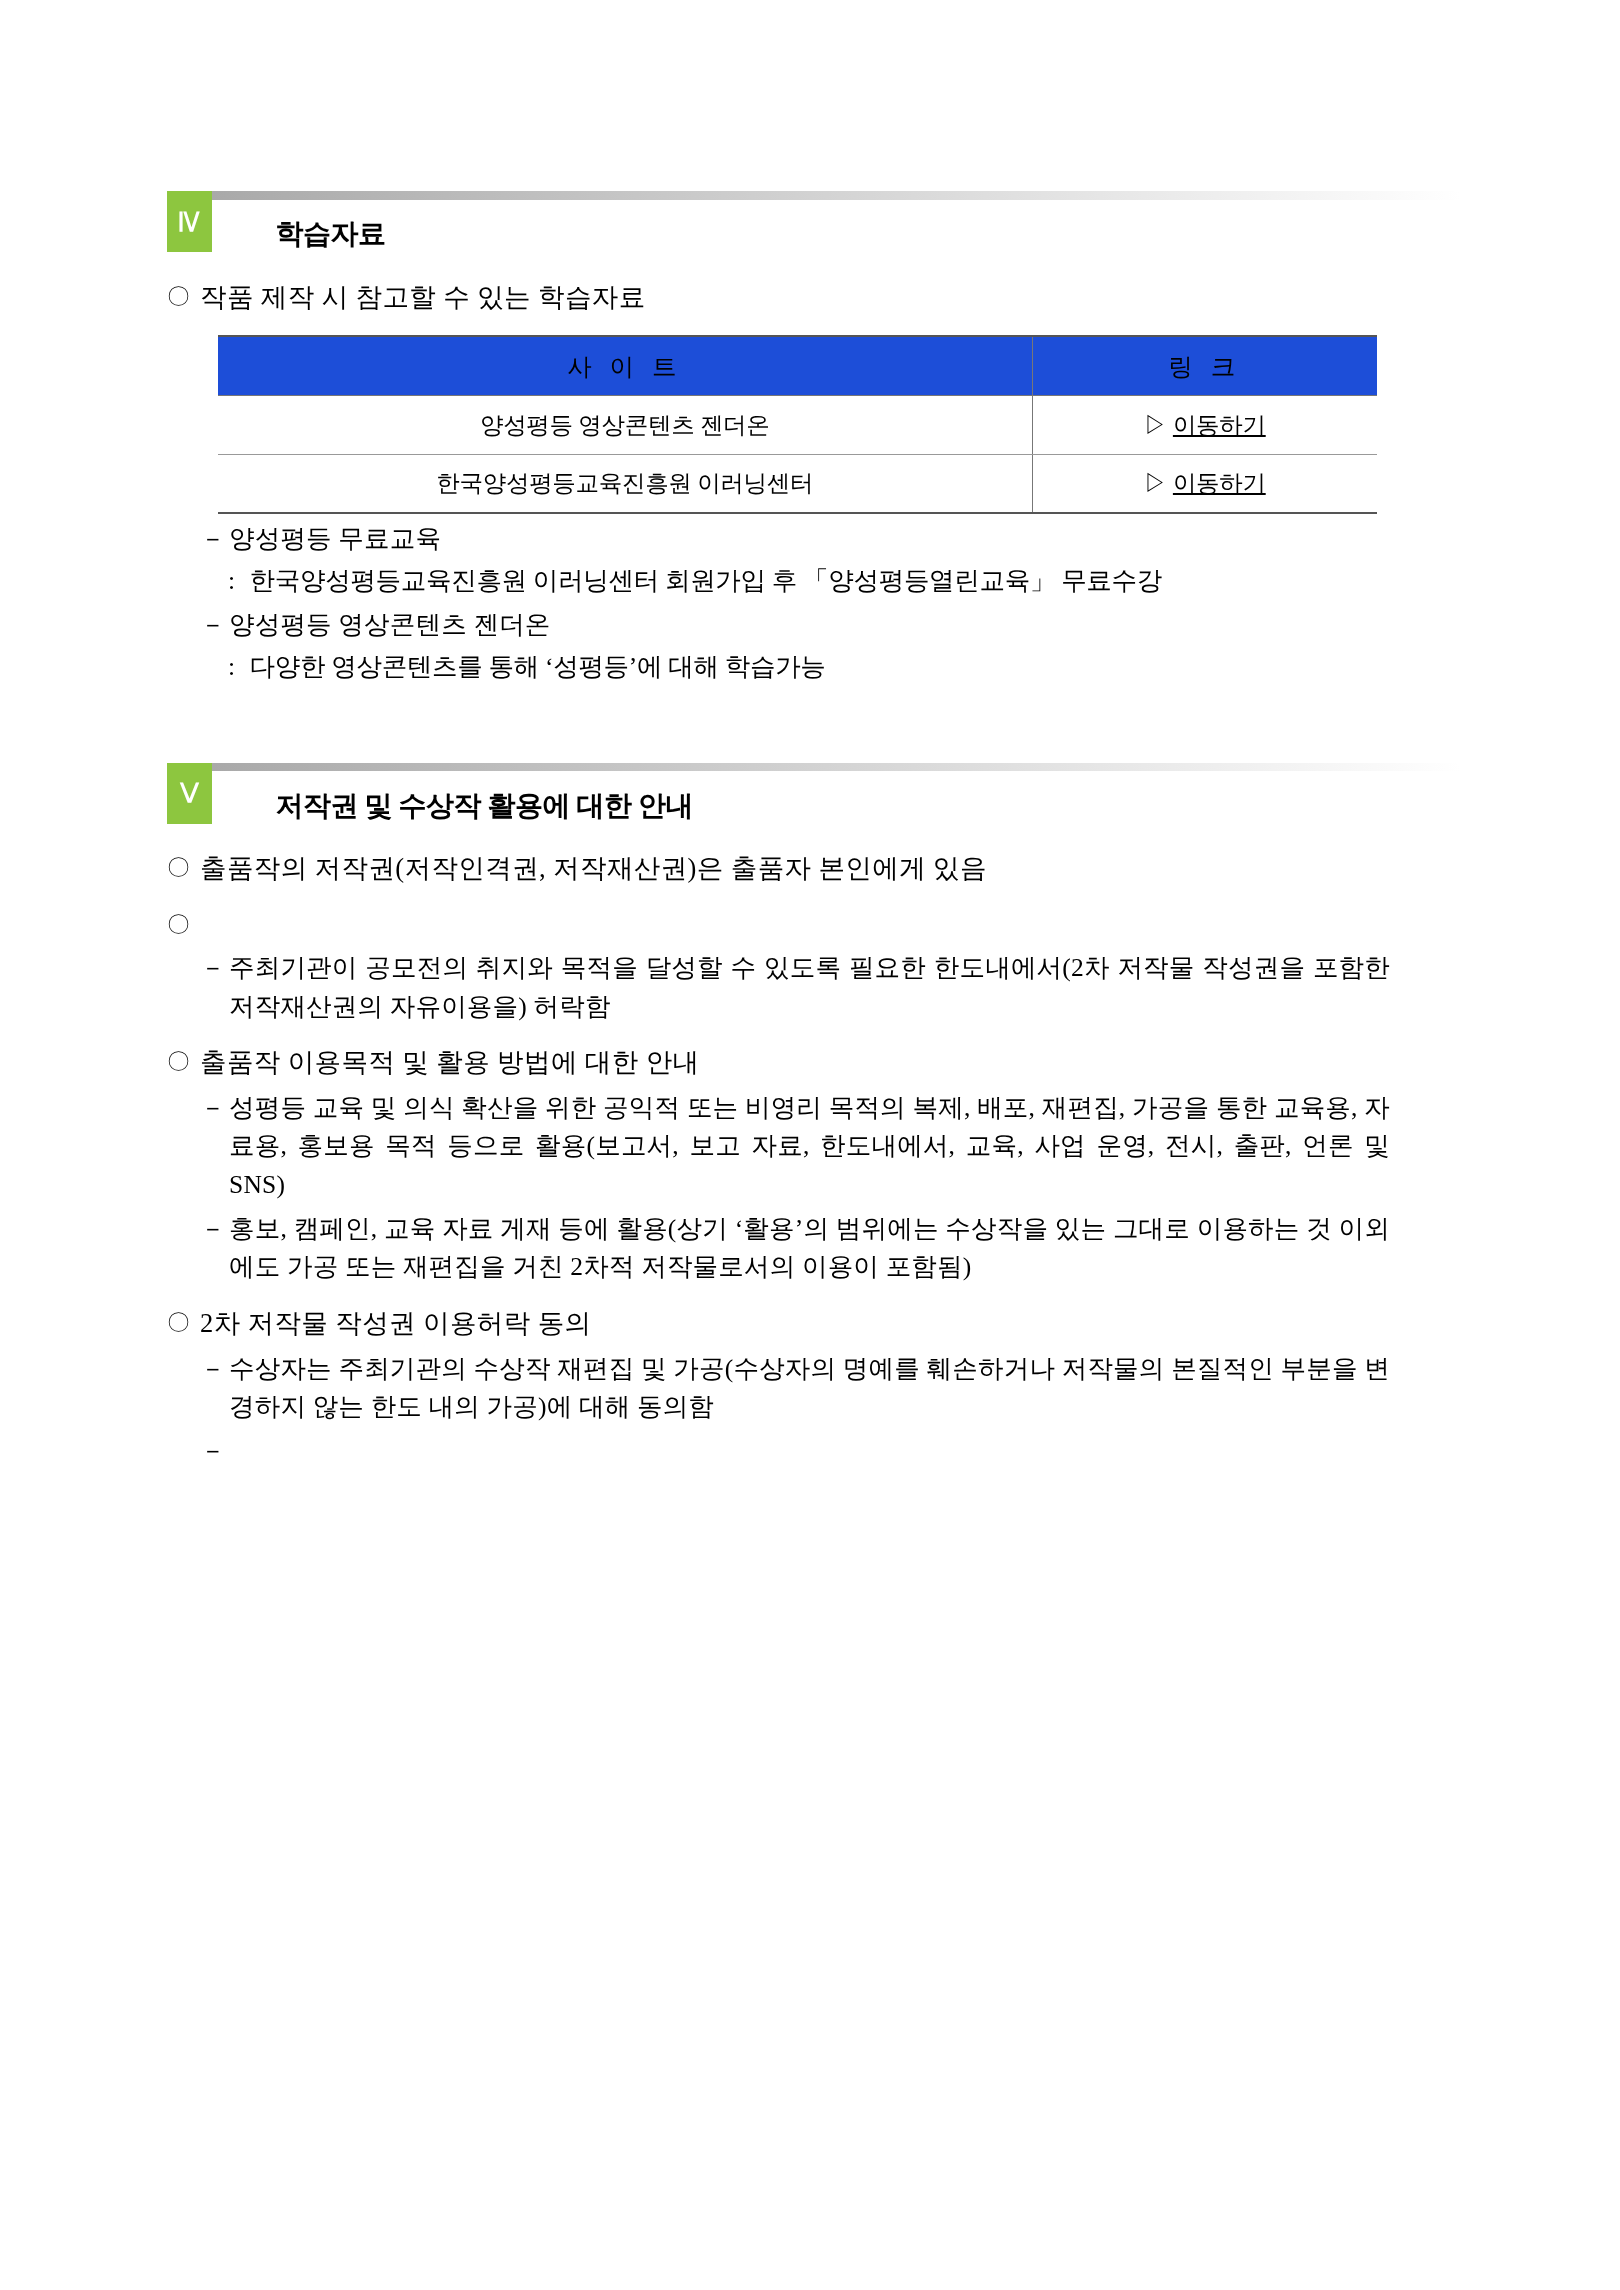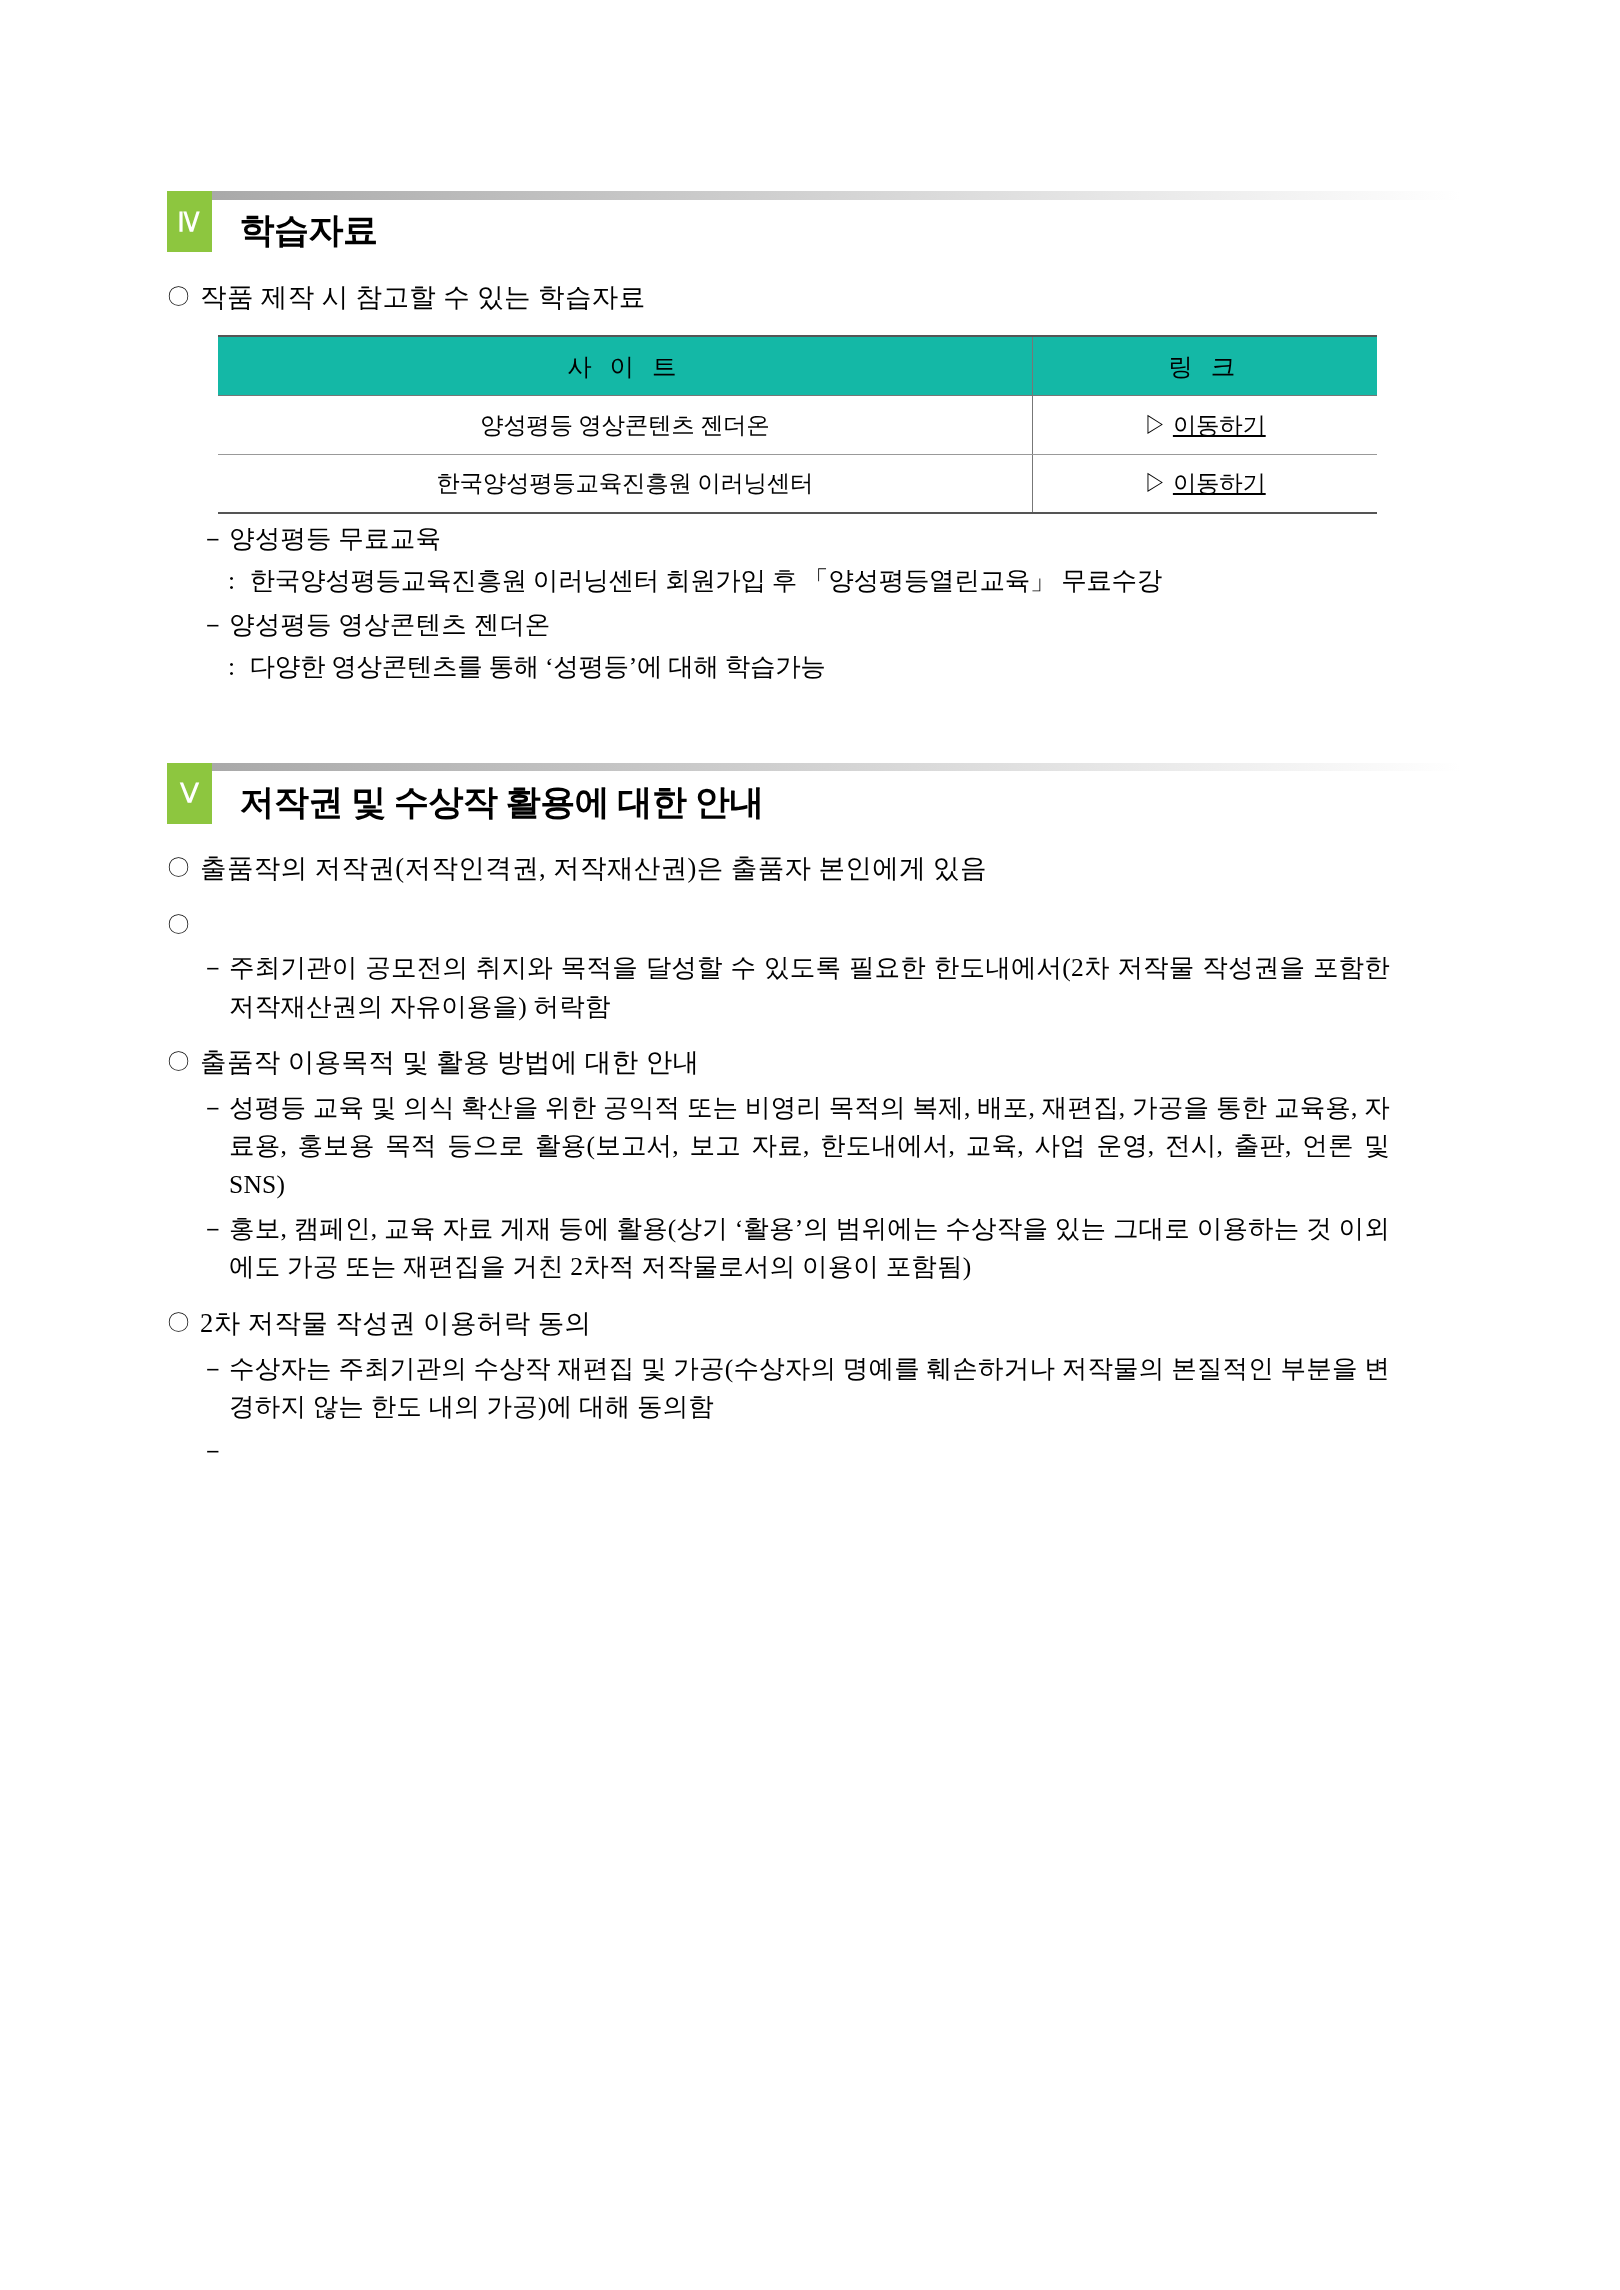--- a/index.html
+++ b/index.html
@@ -67,26 +67,27 @@
   }
   .sec-title-wrap::before {
     content: "";
     position: absolute;
     left: 0; top: 0;
     width: 100%;
     height: 8.8px;
     background: linear-gradient(to right, #a9a9a9 0%, #d8d8d8 55%, #ffffff 100%);
   }
   .sec-title {
-    font-size: 35px;
+    font-size: 28px;
     font-weight: bold;
     line-height: 1;
     padding-bottom: 3.9px;
     letter-spacing: -0.5px;
     font-family: "Liberation Serif", serif;
+    margin-left: 36px;
   }
 
   
   .b-circle {
     display: flex;
     align-items: flex-start;
     font-size: 26.5px;
     line-height: 1.5;
     margin-top: 17.6px;
     letter-spacing: 0.4px;
@@ -135,21 +136,21 @@
     width: 1159px;
     table-layout: fixed;
   }
   .tbl th, .tbl td {
     border: none;
     text-align: center;
     font-size: 23.5px;
     padding: 12.7px 5.9px;
   }
   .tbl thead th {
-    background: #14b8a6;
+    background: #1d4ed8;
     font-weight: normal;
     font-size: 24.5px;
     letter-spacing: 5.9px;
     border-top: 2.5px solid #555;
     border-bottom: 1.5px solid #777;
   }
   .tbl thead th.c2 {
     border-left: 1.5px solid #777;
   }
   .tbl tbody td {

